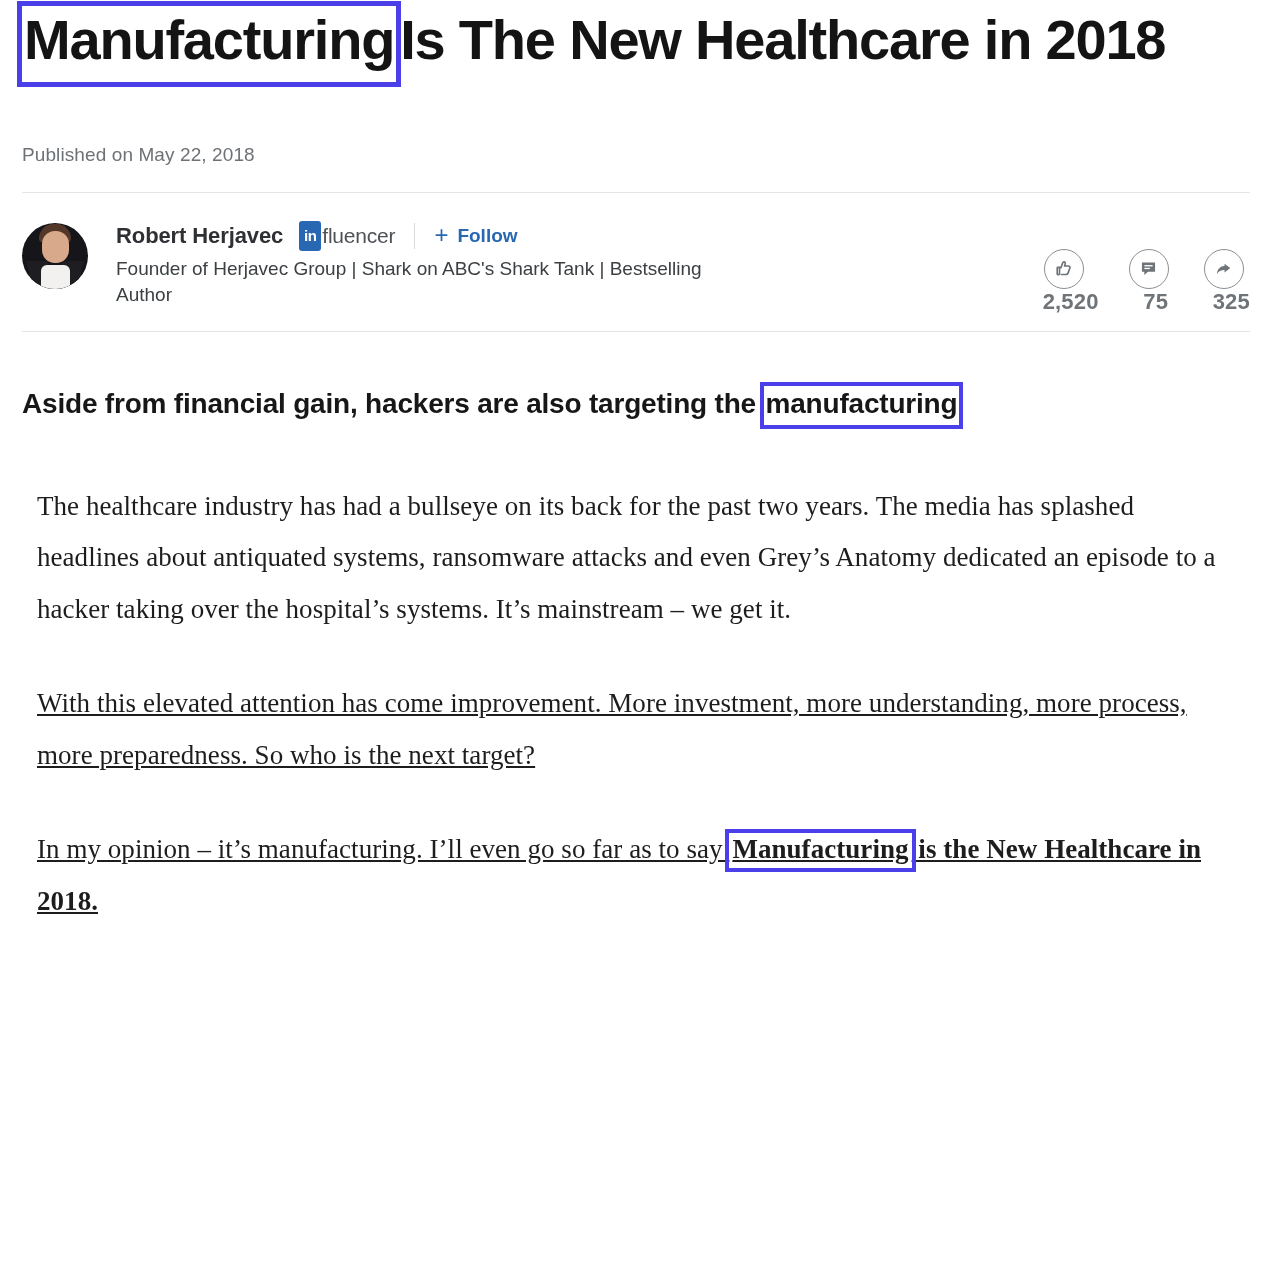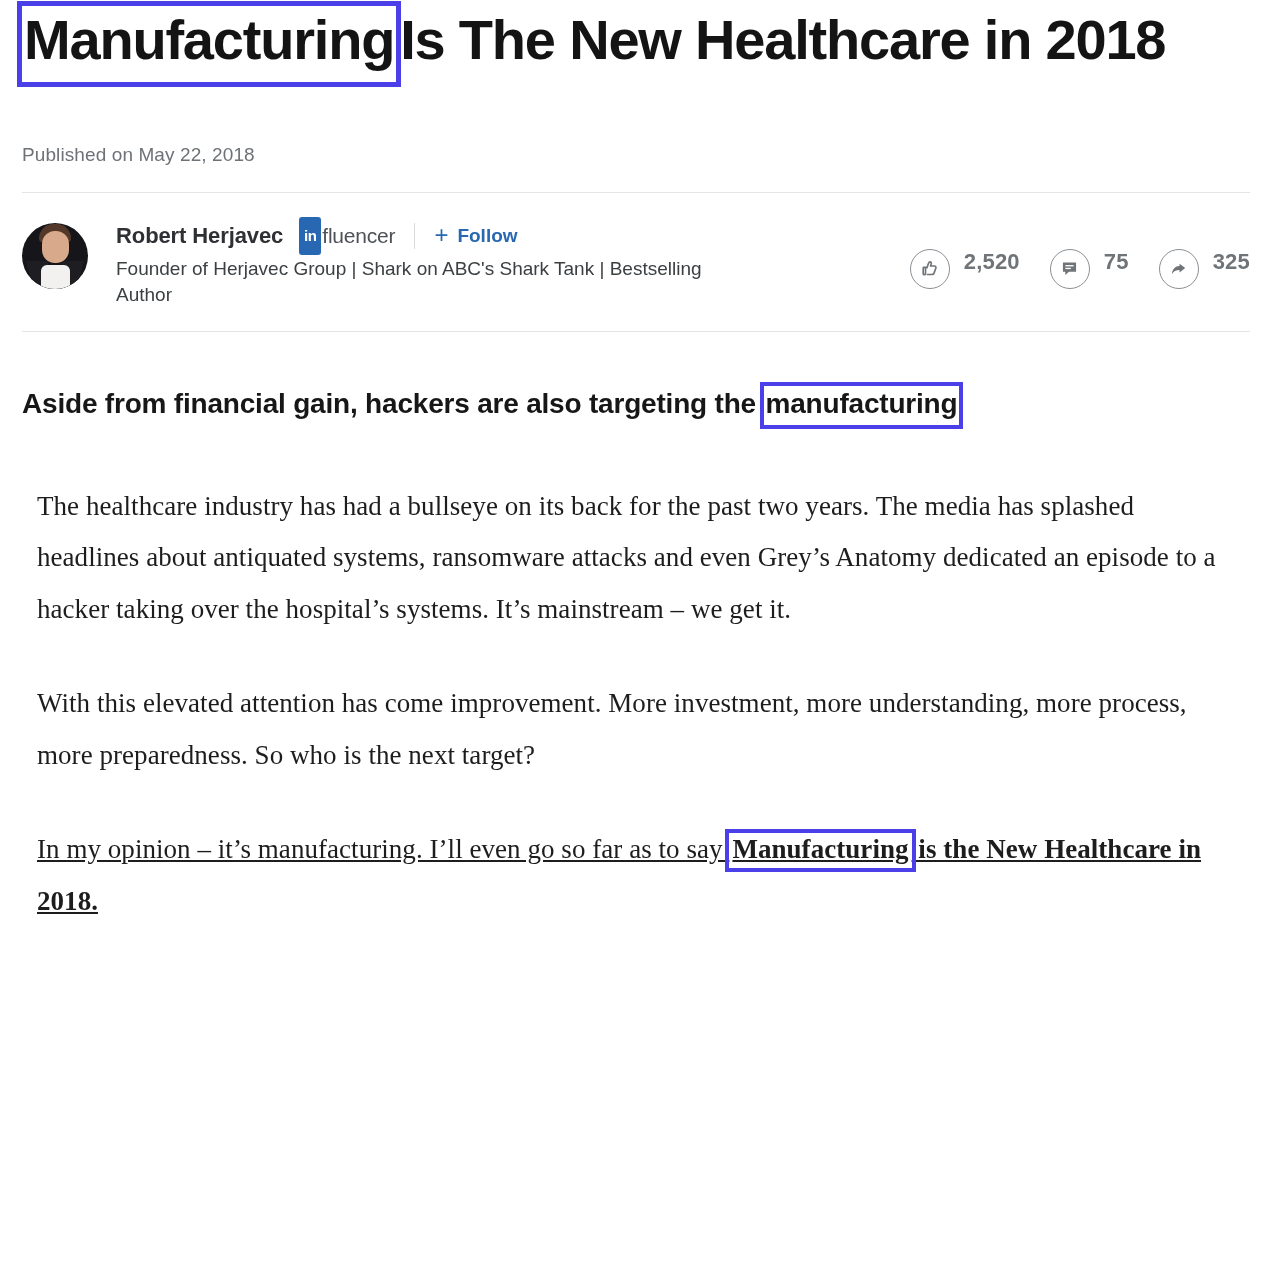--- a/index.html
+++ b/index.html
@@ -130,21 +130,21 @@
     color: #2f3033;
     letter-spacing: -0.1px;
   }
   .influencer-badge {
     display: flex;
     align-items: center;
     margin-left: 16px;
   }
   .in-square {
     width: 22px;
-    height: 38px;
+    height: 30px;
     background: #2867b2;
     border-radius: 3px;
     color: #ffffff;
     font-size: 15px;
     font-weight: 700;
     display: flex;
     align-items: center;
     justify-content: center;
     line-height: 1;
     letter-spacing: -0.5px;
@@ -195,21 +195,23 @@
   
   .stats {
     position: absolute;
     right: 0;
     top: 56px;
     display: flex;
     align-items: center;
   }
   .stat {
     display: flex;
+    align-items: center;
     margin-left: 30px;
+    flex-direction: column;
   }
   .stat:first-child { margin-left: 0; }
   .stat-circle {
     width: 40px;
     height: 40px;
     border-radius: 50%;
     border: 1.6px solid #8a8f94;
     display: flex;
     align-items: center;
     justify-content: center;
@@ -248,21 +250,21 @@
   }
   .body-p {
     font-family: "Liberation Serif", serif;
     font-size: 27px;
     line-height: 1.92;
     color: #1d1d1d;
     margin: 15px;
     letter-spacing: 0.05px;
   }
   .p1 { margin-top: 56px; }
-  .p2 { margin-top: 42px; }
+  .p2 { margin-top: 42px; text-decoration: underline; }
   .p3 { margin-top: 42px; text-decoration: underline; }
   .hl-body {
     outline: 4px solid #4a3fe8;
     padding: 1px 3px 4px 3px;
     font-weight: 700;
   }
   .bold-serif { font-weight: 700; }
 </style>
 </head>
 <body>

